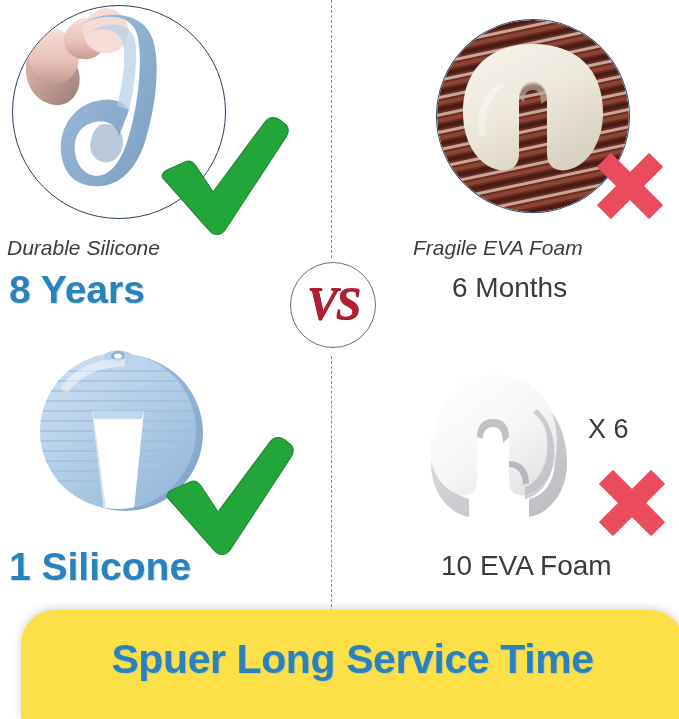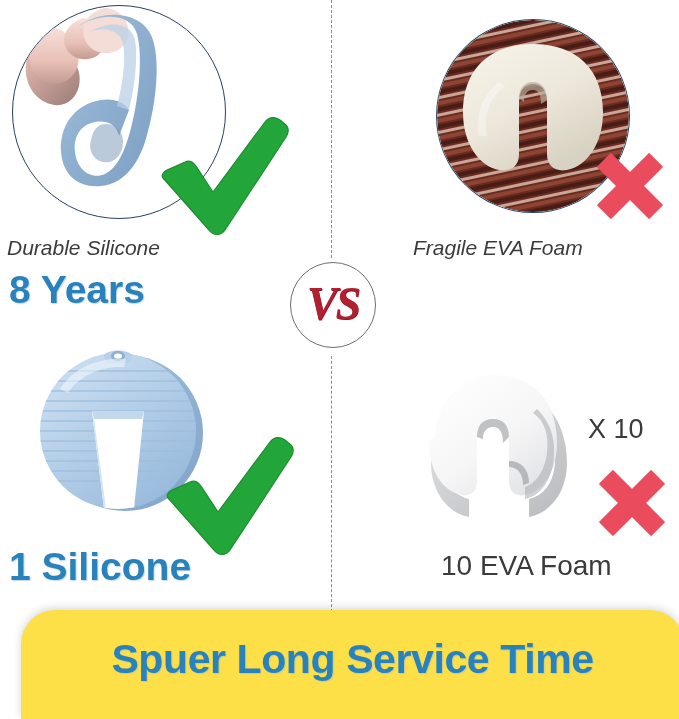--- a/index.html
+++ b/index.html
@@ -268,20 +268,21 @@
     </g>
   </svg>
 
   <div class="vs-badge">
     <span class="vs-text">VS</span>
   </div>
 
   <div class="label-sub" id="lbl-durable">Durable Silicone</div>
   <div class="label-blue" id="lbl-5years">8 Years</div>
   <div class="label-sub" id="lbl-fragile">Fragile EVA Foam</div>
+  <div class="label-value" id="lbl-6months">6 Months</div>
 
   <svg class="bl-art" viewBox="0 0 200 180">
     <defs>
       <linearGradient id="disc-g" x1="0.1" y1="0" x2="0.9" y2="1">
         <stop offset="0%" stop-color="#cfe0f2"></stop>
         <stop offset="40%" stop-color="#b7d1ea"></stop>
         <stop offset="100%" stop-color="#93b6d9"></stop>
       </linearGradient>
       <linearGradient id="rim-g" x1="0" y1="0" x2="1" y2="1">
         <stop offset="0%" stop-color="#a6c5e2"></stop>
@@ -358,21 +359,21 @@
              C 24 36 48 10 88 10 Z" fill="url(#wfoam-g)"></path>
 
     <path d="M 72 72 C 72 60 78 54 88 54 C 98 54 104 60 104 72 L 98 78 C 98 66 94 62 88 62 C 82 62 78 66 78 74 Z" fill="#b5b7ba" opacity="0.85"></path>
     <path d="M 104 96 C 116 96 124 104 124 118 L 118 120 C 118 108 112 102 104 102 Z" fill="#9fa2a6" opacity="0.7"></path>
 
     <path d="M 132 44 C 146 58 152 76 148 100 C 144 120 132 132 120 134 L 120 122 C 132 118 140 104 142 88 C 144 70 140 56 128 48 Z" fill="#a9acb0" opacity="0.55"></path>
 
     <path d="M 56 22 C 40 32 30 50 30 74 L 22 74 C 22 46 34 26 52 16 Z" fill="#ffffff" opacity="0.9"></path>
   </svg>
 
-  <div class="label-multiplier" id="lbl-x10">X 10</div>
+  <div class="label-multiplier" id="lbl-x10">X 6</div>
 
   <svg class="mark cross-bottom" viewBox="0 0 76 76">
     <g transform="rotate(45 38 38)">
       <rect x="28" y="1" width="20" height="74" rx="1" fill="#ea4c5d"></rect>
       <rect x="1" y="28" width="74" height="20" rx="1" fill="#ea4c5d"></rect>
     </g>
   </svg>
 
   <div class="label-blue" id="lbl-1silicone">1 Silicone</div>
   <div class="label-value" id="lbl-10eva">10 EVA Foam</div>

